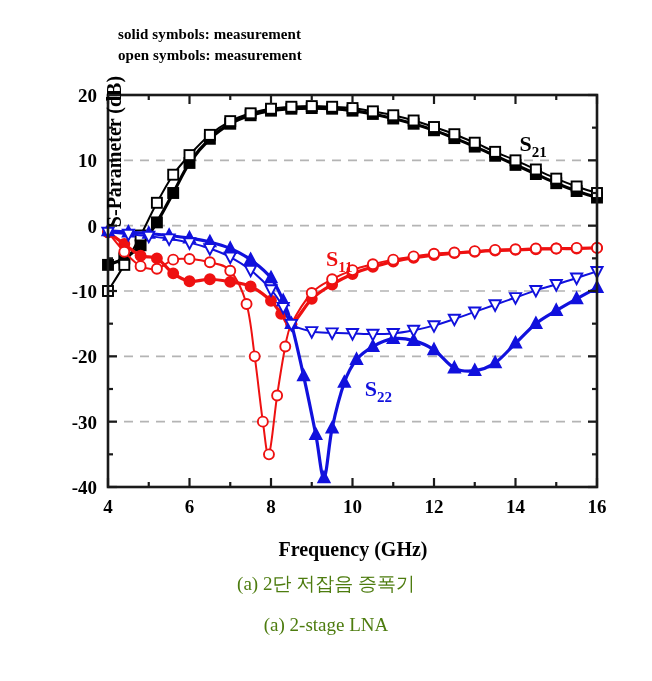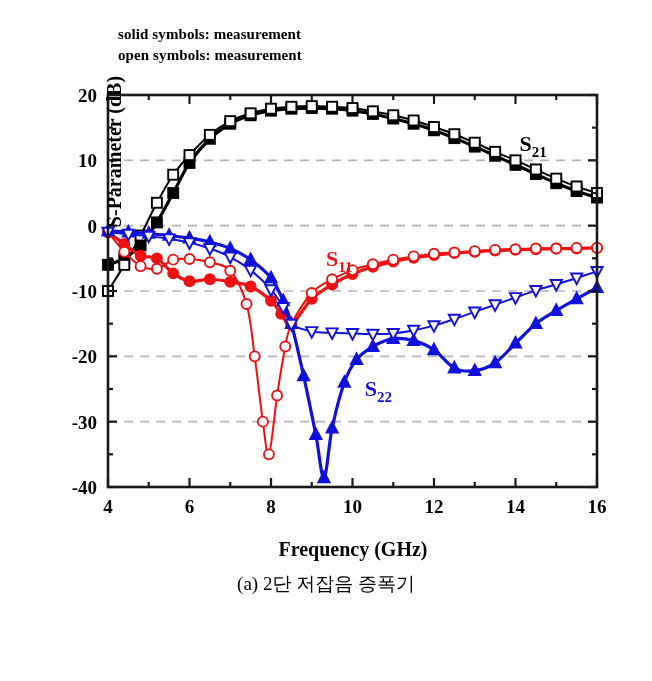--- a/index.html
+++ b/index.html
@@ -23,21 +23,21 @@
     position:absolute;left:-6px;top:140px;width:240px;
     transform:rotate(-90deg);transform-origin:center center;
     text-align:center;font-weight:bold;font-size:20px;color:#000;
   }
   .xlabel{
     position:absolute;left:108px;top:514px;width:490px;
     text-align:center;font-weight:bold;font-size:20px;color:#000;margin-top:24px;
   }
   .caption{
     position:absolute;left:0;top:574px;width:652px;text-align:center;
-    font-size:19px;color:#000000;line-height:1.0;
+    font-size:19px;color:#4d7c0f;line-height:1.0;
   }
   .caption .cap-ko{display:block;margin-bottom:22px;}
   .caption .cap-en{display:block;}
   .tklbl{font-size:19px;font-weight:bold;fill:#000;font-family:"Liberation Serif",serif;}
   .curvelbl{font-size:22px;font-weight:bold;font-family:"Liberation Serif",serif;}
   .curvesub{font-size:15px;font-weight:bold;font-family:"Liberation Serif",serif;}
 </style>
 </head>
 <body>
 
@@ -317,13 +317,14 @@
         <text x="326.0125" y="266.1733333333334" fill="#ee1111" class="curvelbl"><tspan>S</tspan><tspan dy="6" class="curvesub">11</tspan></text>
         <text x="364.725" y="395.5333333333333" fill="#1111dd" class="curvelbl"><tspan>S</tspan><tspan dy="6" class="curvesub">22</tspan></text>
       </g>
   </svg>
   <div class="ylabel">S-Parameter (dB)</div>
   <div class="xlabel">Frequency (GHz)</div>
 </div>
 
 <div class="caption">
   <span class="cap-ko">(a) 2단 저잡음 증폭기</span>
+  <span class="cap-en">(a) 2-stage LNA</span>
 </div>
 
 </body></html>

